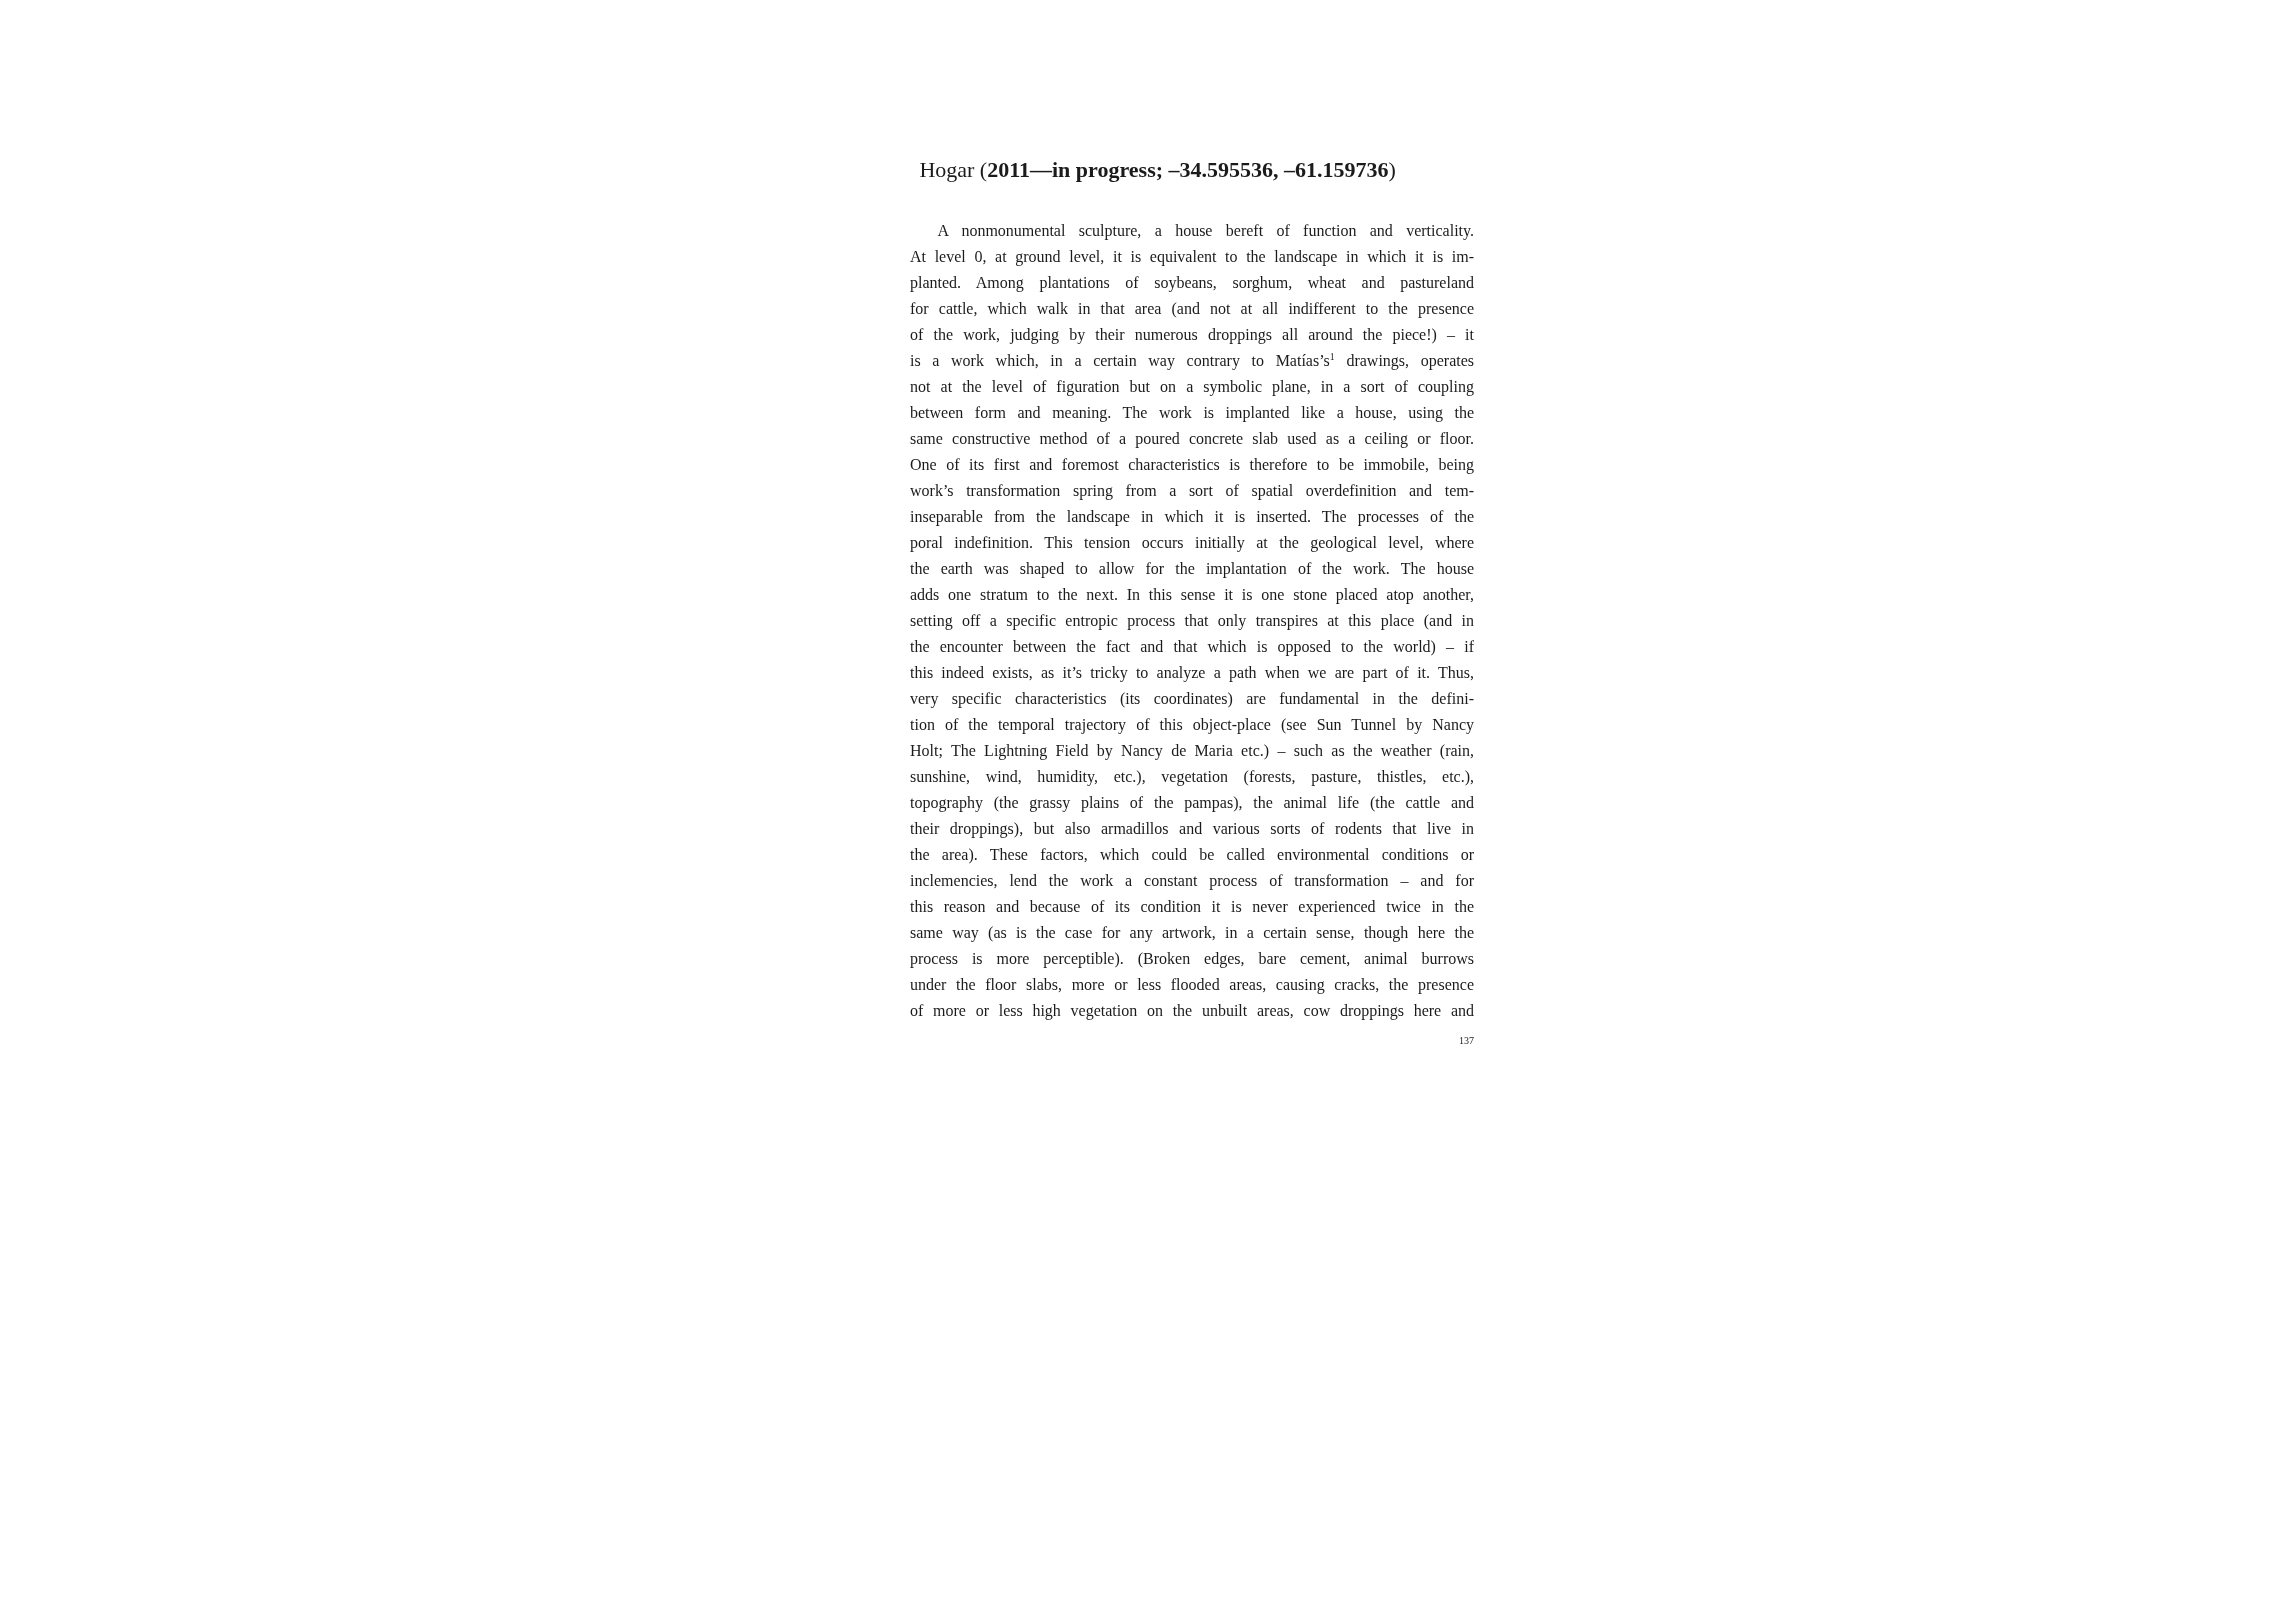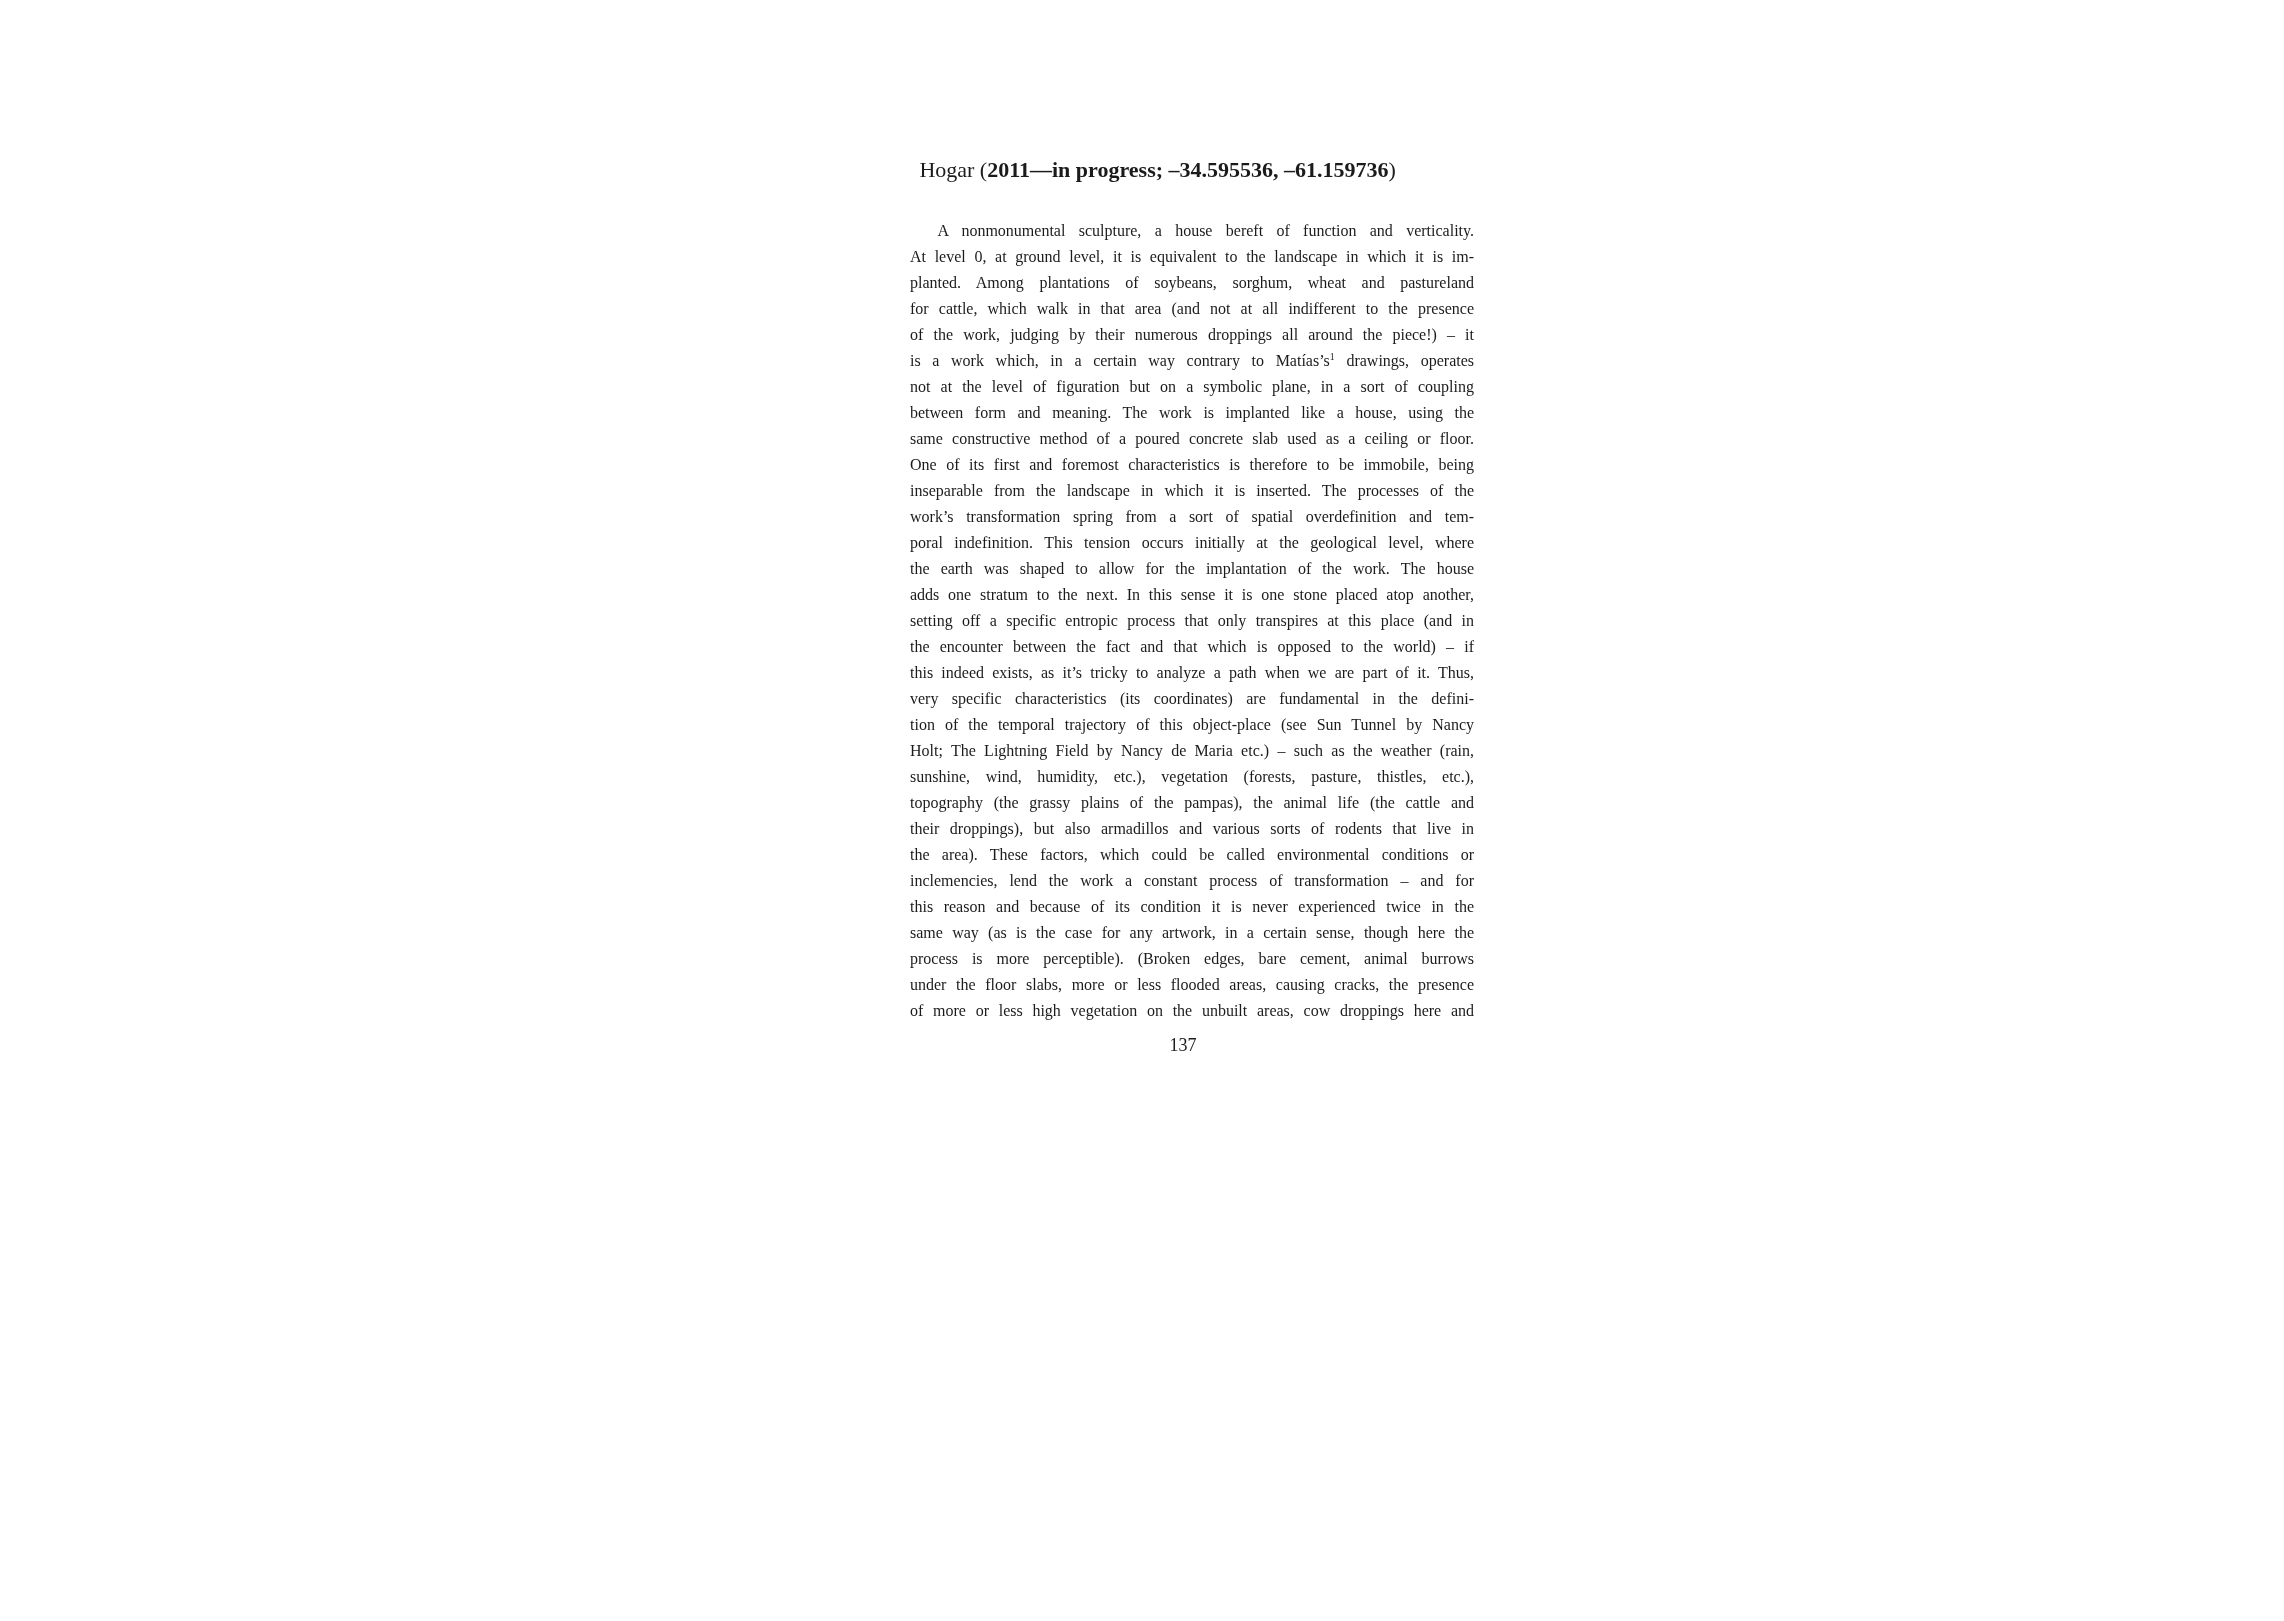--- a/index.html
+++ b/index.html
@@ -51,43 +51,43 @@
   .sup {
     vertical-align: super;
     font-size: 9.8px;
     line-height: 0;
   }
   .page-number {
     position: absolute;
     left: 892px;
     top: 1035px;
     width: 582px;
-    text-align: center;
-    font-size: 18px;
+    text-align: right;
+    font-size: 10px;
     color: #1b1b1b;
   }
 </style>
 </head>
 <body>
 
 <div class="text-column">
   <h1 class="heading"><span>Hogar (</span><span class="bold">2011—in progress; –34.595536, –61.159736</span><span>)</span></h1>
   <div class="body-lines">
       <div class="line"><span>A nonmonumental sculpture, a house bereft of function and verticality.</span></div>
       <div class="line"><span>At level 0, at ground level, it is equivalent to the landscape in which it is im-</span></div>
       <div class="line"><span>planted. Among plantations of soybeans, sorghum, wheat and pastureland</span></div>
       <div class="line"><span>for cattle, which walk in that area (and not at all indifferent to the presence</span></div>
       <div class="line"><span>of the work, judging by their numerous droppings all around the piece!) – it</span></div>
       <div class="line"><span>is a work which, in a certain way contrary to Matías’s</span><span class="sup">1</span><span> drawings, operates</span></div>
       <div class="line"><span>not at the level of figuration but on a symbolic plane, in a sort of coupling</span></div>
       <div class="line"><span>between form and meaning. The work is implanted like a house, using the</span></div>
       <div class="line"><span>same constructive method of a poured concrete slab used as a ceiling or floor.</span></div>
       <div class="line"><span>One of its first and foremost characteristics is therefore to be immobile, being</span></div>
+      <div class="line"><span>work’s transformation spring from a sort of spatial overdefinition and tem-</span></div>
       <div class="line"><span>inseparable from the landscape in which it is inserted. The processes of the</span></div>
-      <div class="line"><span>work’s transformation spring from a sort of spatial overdefinition and tem-</span></div>
       <div class="line"><span>poral indefinition. This tension occurs initially at the geological level, where</span></div>
       <div class="line"><span>the earth was shaped to allow for the implantation of the work. The house</span></div>
       <div class="line"><span>adds one stratum to the next. In this sense it is one stone placed atop another,</span></div>
       <div class="line"><span>setting off a specific entropic process that only transpires at this place (and in</span></div>
       <div class="line"><span>the encounter between the fact and that which is opposed to the world) – if</span></div>
       <div class="line"><span>this indeed exists, as it’s tricky to analyze a path when we are part of it. Thus,</span></div>
       <div class="line"><span>very specific characteristics (its coordinates) are fundamental in the defini-</span></div>
       <div class="line"><span>tion of the temporal trajectory of this object-place (see </span><span class="italic">Sun Tunnel</span><span> by Nancy</span></div>
       <div class="line"><span>Holt; </span><span class="italic">The Lightning Field</span><span> by Nancy de Maria etc.) – such as the weather (rain,</span></div>
       <div class="line"><span>sunshine, wind, humidity, etc.), vegetation (forests, pasture, thistles, etc.),</span></div>

